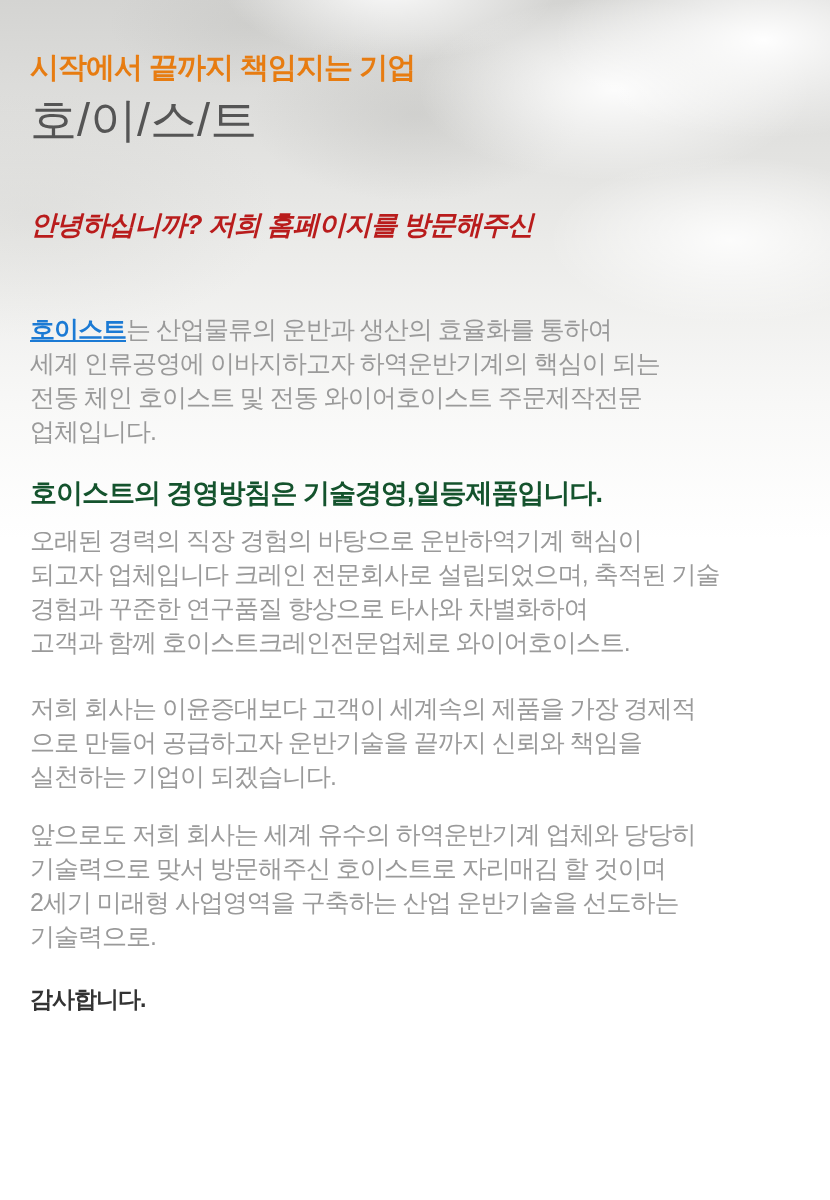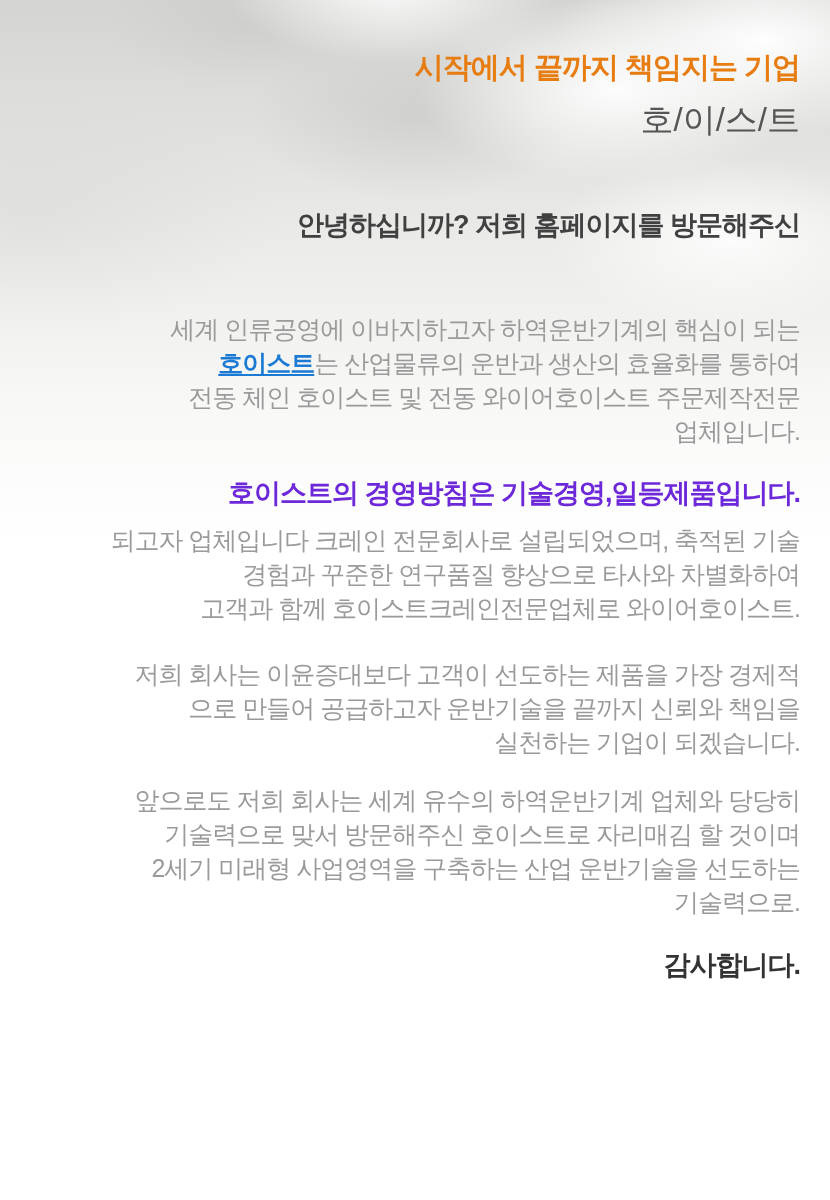--- a/index.html
+++ b/index.html
@@ -24,45 +24,45 @@
       radial-gradient(230px 120px at 50% 115px, rgba(178,178,175,0.32), rgba(178,178,175,0) 72%),
       radial-gradient(200px 90px  at 30% 25px,  rgba(186,186,183,0.28), rgba(186,186,183,0) 70%),
       radial-gradient(340px 170px at 4% 215px,  rgba(205,205,202,0.30), rgba(205,205,202,0) 72%),
       radial-gradient(260px 120px at 88% 240px, rgba(255,255,255,0.85), rgba(255,255,255,0) 70%),
       linear-gradient(180deg, #d4d4d2 0%, #dfdfdd 22%, #ebebe9 45%, #f8f8f7 75%, #ffffff 100%);
   }
   .content {
     position: relative;
     z-index: 1;
     padding: 0 30px;
-    text-align: right;
   }
   .tagline {
     margin-top: 51px;
     font-size: 29px;
     line-height: 32px;
     font-weight: 700;
     color: #e77c11;
     letter-spacing: -1px;
   }
   .title {
     margin-top: 12px;
-    font-size: 33px;
+    font-size: 47px;
     line-height: 50px;
     font-weight: 500;
     color: #555555;
     letter-spacing: 0px;
   }
   .greeting {
     margin-top: 60px;
     font-size: 27px;
     line-height: 41px;
     font-weight: 700;
-    color: #404040;
+    color: #b91c1c;
     letter-spacing: -1px;
+    font-style: italic;
   }
   .para {
     font-size: 25px;
     line-height: 34px;
     font-weight: 400;
     color: #9a9a9a;
     letter-spacing: -1px;
   }
   .intro   { margin-top: 66px; }
   .policy  { margin-top: 14px; }
@@ -72,26 +72,26 @@
     color: #1b7ad4;
     font-weight: 700;
     text-decoration: underline;
     cursor: pointer;
   }
   .policy-heading {
     margin-top: 29px;
     font-size: 27px;
     line-height: 32px;
     font-weight: 700;
-    color: #6d28d9;
+    color: #14532d;
     letter-spacing: -1px;
   }
   .thanks {
     margin-top: 30px;
-    font-size: 27px;
+    font-size: 23px;
     line-height: 32px;
     font-weight: 700;
     color: #333333;
     letter-spacing: -1px;
   }
 </style>
 </head>
 <body>
 
 <div class="sky"></div>
@@ -100,36 +100,37 @@
 
   <div class="tagline">시작에서 끝까지 책임지는 기업</div>
 
   <h1 class="title">호/이/스/트</h1>
 
   <div class="greeting">
     <div>안녕하십니까? 저희 홈페이지를 방문해주신</div>
   </div>
 
   <div class="para intro">
+    <div><span class="brand-link">호이스트</span><span>는 산업물류의 운반과 생산의 효율화를 통하여</span></div>
     <div>세계 인류공영에 이바지하고자 하역운반기계의 핵심이 되는</div>
-    <div><span class="brand-link">호이스트</span><span>는 산업물류의 운반과 생산의 효율화를 통하여</span></div>
     <div>전동 체인 호이스트 및 전동 와이어호이스트 주문제작전문</div>
     <div>업체입니다.</div>
   </div>
 
   <div class="policy-heading">호이스트의 경영방침은 기술경영,일등제품입니다.</div>
 
   <div class="para policy">
+    <div>오래된 경력의 직장 경험의 바탕으로 운반하역기계 핵심이</div>
     <div>되고자 업체입니다 크레인 전문회사로 설립되었으며, 축적된 기술</div>
     <div>경험과 꾸준한 연구품질 향상으로 타사와 차별화하여</div>
     <div>고객과 함께 호이스트크레인전문업체로 와이어호이스트.</div>
   </div>
 
   <div class="para promise">
-    <div>저희 회사는 이윤증대보다 고객이 선도하는 제품을 가장 경제적</div>
+    <div>저희 회사는 이윤증대보다 고객이 세계속의 제품을 가장 경제적</div>
     <div>으로 만들어 공급하고자 운반기술을 끝까지 신뢰와 책임을</div>
     <div>실천하는 기업이 되겠습니다.</div>
   </div>
 
   <div class="para vision">
     <div>앞으로도 저희 회사는 세계 유수의 하역운반기계 업체와 당당히</div>
     <div>기술력으로 맞서 방문해주신 호이스트로 자리매김 할 것이며</div>
     <div>2세기 미래형 사업영역을 구축하는 산업 운반기술을 선도하는</div>
     <div>기술력으로.</div>
   </div>

